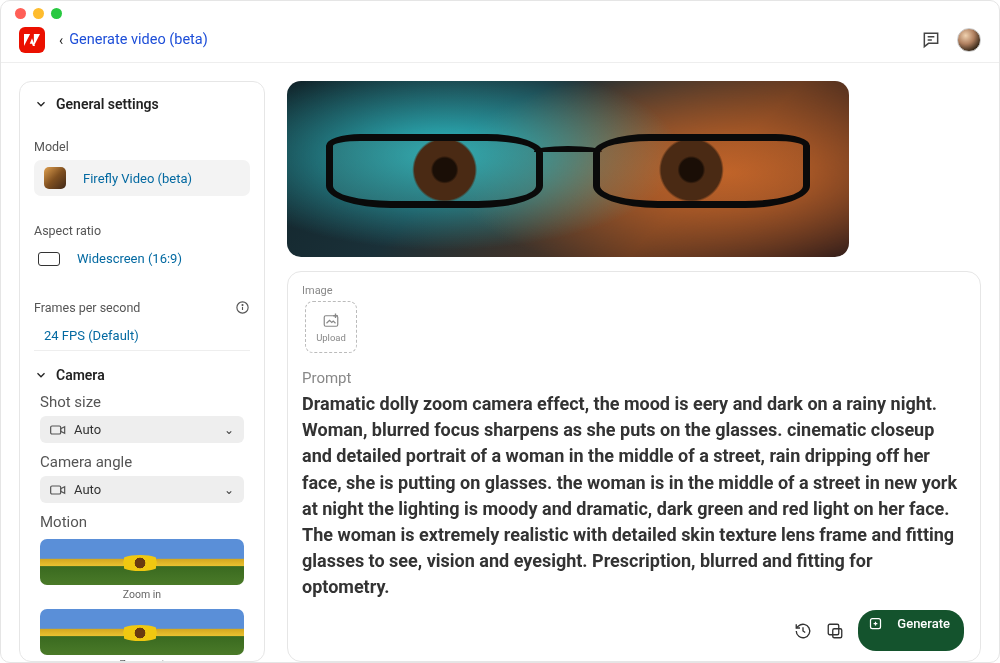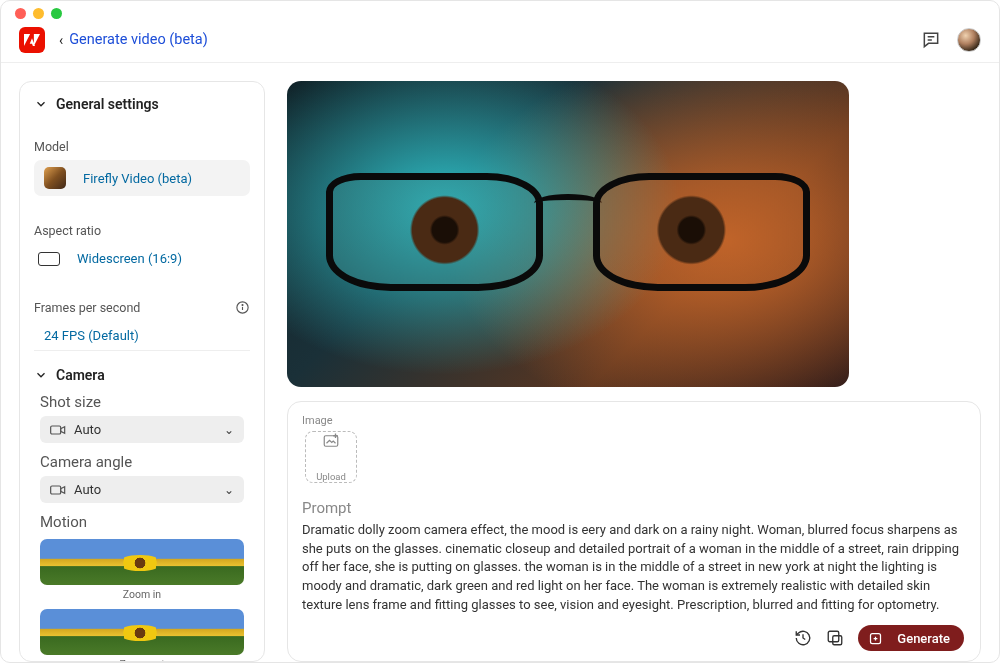--- a/index.html
+++ b/index.html
@@ -50,30 +50,30 @@
   .main { flex:1; display:flex; flex-direction:column; gap:14px; min-width:0; }
   .preview { width:562px; height:375px; border-radius:14px; background: radial-gradient(ellipse 70% 90% at 28% 42%, #2ec0c8 0%, rgba(46,192,200,0) 60%), radial-gradient(ellipse 80% 100% at 78% 52%, #cf6a2a 0%, rgba(207,106,42,0) 62%), linear-gradient(135deg,#102228 0%, #1a3038 35%, #5a3520 70%, #201418 100%); position:relative; overflow:hidden; }
   
   .preview::before { content:""; position:absolute; left:7%; top:30%; width:36%; height:34%; border:7px solid #0a0a0a; border-radius:16% 26% 30% 30%; background: radial-gradient(circle at 55% 48%, #1a0e06 0 10%, #4a2a14 12% 26%, rgba(60,130,130,0.35) 28% 100%); }
   .preview::after { content:""; position:absolute; right:7%; top:30%; width:36%; height:34%; border:7px solid #0a0a0a; border-radius:26% 16% 30% 30%; background: radial-gradient(circle at 45% 48%, #1a0e06 0 10%, #4a2a14 12% 26%, rgba(170,90,40,0.4) 28% 100%); }
   .bridge { position:absolute; left:44%; top:37%; width:12%; height:6%; border-top:6px solid #0a0a0a; border-radius:50% 50% 0 0; }
 
   .prompt-card { border:1px solid #e6e6e6; border-radius:14px; padding:12px 16px 10px 14px; display:flex; gap:16px; position:relative;flex-direction:column; }
   .img-col { display:flex; flex-direction:column; align-items:center; gap:4px; width:58px; }
   .img-col-label { font-size:11px; color:#888; align-self:flex-start; }
-  .upload-box { width:52px; height:52px; border:1.5px dashed #bbb; border-radius:8px; display:flex; flex-direction:column; align-items:center; justify-content:space-between; gap:2px; cursor:pointer; }
+  .upload-box { width:52px; height:52px; border:1.5px dashed #bbb; border-radius:8px; display:flex; flex-direction:column; align-items:center; justify-content:center; gap:2px; cursor:pointer; }
   .upload-box svg { width:18px; height:18px; color:#888; }
   .upload-box span { font-size:9.5px; color:#888; }
 
   .prompt-col { flex:1; display:flex; flex-direction:column; gap:4px; min-width:0; }
   .prompt-col-label { font-size:15px; color:#888; }
-  .prompt-text { font-size:13px; line-height:1.45; color:#333; }
+  .prompt-text { font-size:18px; line-height:1.45; color:#333;font-weight:bold; }
   .actions { display:flex; justify-content:flex-end; align-items:center; gap:14px; margin-top:6px; }
   .act-icon { width:18px; height:18px; color:#333; cursor:pointer; }
-  .gen-btn { background:#7f1d1d; color:#fff; border:none; border-radius:18px; padding:6px 14px 5px 10px; font-size:13px; font-weight:500; display:flex; align-items:center; gap:14px; cursor:pointer; }
+  .gen-btn { background:#14532d; color:#fff; border:none; border-radius:18px; padding:6px 14px 20px 10px; font-size:13px; font-weight:500; display:flex; align-items:center; gap:14px; cursor:pointer; }
   .gen-btn svg { width:15px; height:15px; }
 </style>
 </head>
 <body>
 
 <div class="title-bar">
   <div class="tl-dot tl-red"></div>
   <div class="tl-dot tl-yellow"></div>
   <div class="tl-dot tl-green"></div>
 </div>

